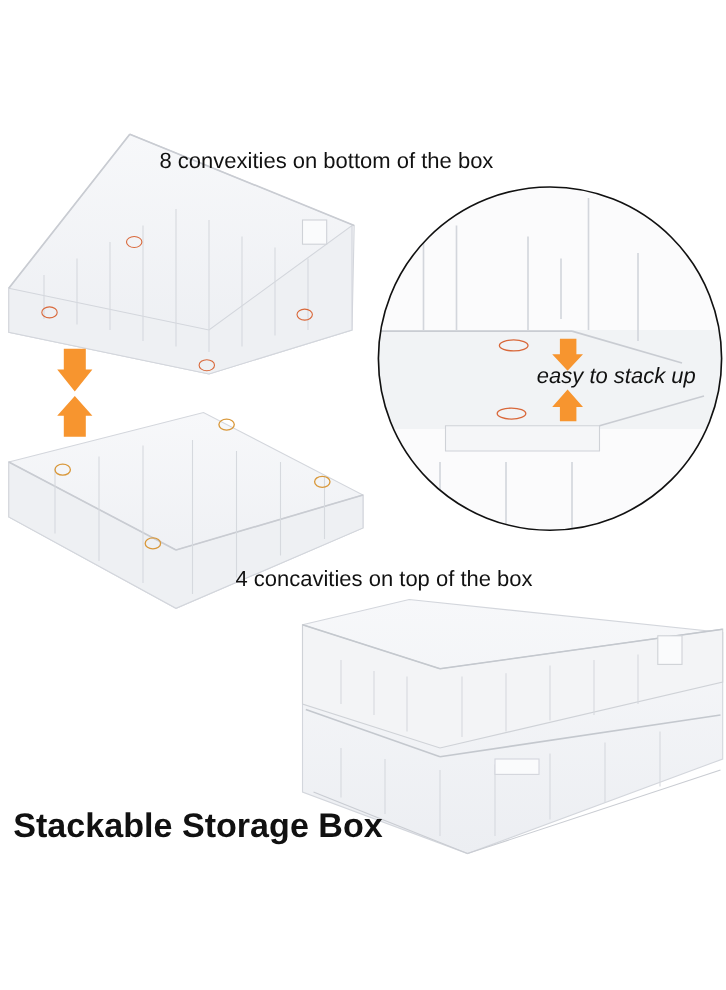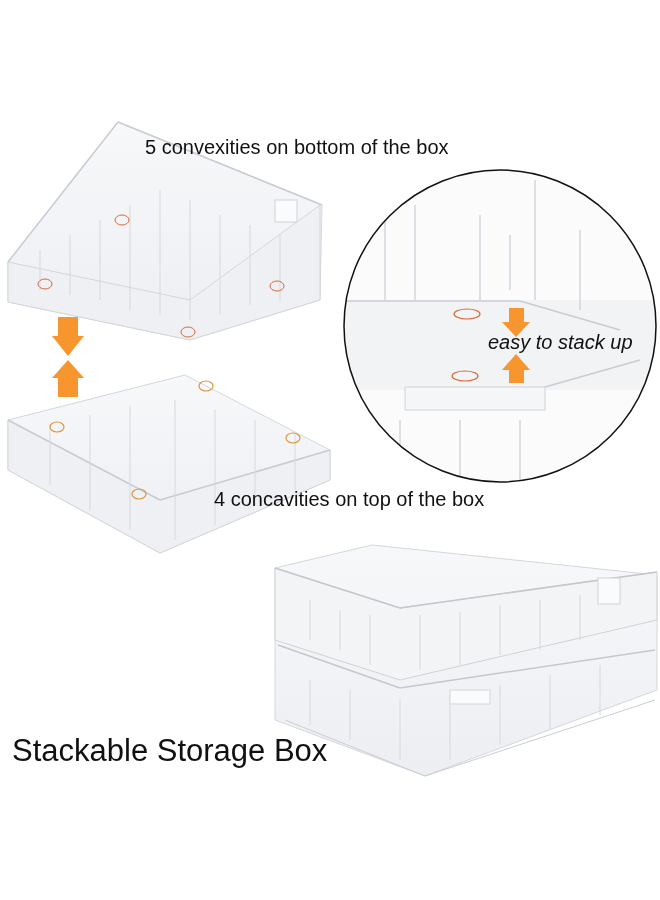--- a/index.html
+++ b/index.html
@@ -1,22 +1,22 @@
 <!DOCTYPE html>
 <html><head>
   <meta charset="utf-8">
   <style>
     html, body { margin: 0; padding: 0; background: #ffffff; }
     body { width: 660px; height: 900px; position: relative; overflow: hidden;
            font-family: "Liberation Sans", sans-serif; }
     .caption { position: absolute; color: #111; font-family: "Liberation Sans", sans-serif; white-space: nowrap; }
     .cap-top { left: 145px; top: 136px; font-size: 20px; }
-    .cap-mid { left: 214px; top: 488px; font-size: 20px; }
+    .cap-mid { left: 214px; top: 516px; font-size: 20px; }
     .cap-zoom { left: 488px; top: 331px; font-size: 20px; font-style: italic; }
-    .cap-title { left: 12px; top: 733px; font-size: 31px; font-weight: normal; }
+    .cap-title { left: 12px; top: 733px; font-size: 31px; font-weight: bold; }
     svg { position: absolute; left: 0; top: 0; }
   </style>
 </head>
 <body>
 
 <svg width="660" height="900" viewBox="0 0 660 900">
   <defs>
     <linearGradient id="plastic" x1="0" y1="0" x2="0" y2="1">
       <stop offset="0" stop-color="#f7f8fa"></stop>
       <stop offset="1" stop-color="#eceef2"></stop>
@@ -127,16 +127,16 @@
         <line x1="450" y1="695" x2="450" y2="760"></line>
       <line x1="500" y1="685" x2="500" y2="745"></line>
         <line x1="550" y1="675" x2="550" y2="730"></line>
       <line x1="600" y1="665" x2="600" y2="715"></line>
     </g>
     <rect x="598" y="578" width="22" height="26" fill="#fafbfc" stroke="#cfd2d7"></rect>
     <rect x="450" y="690" width="40" height="14" fill="#fafbfc" stroke="#d3d6dc"></rect>
   </g>
 </svg>
 
-<div class="caption cap-top">5 convexities on bottom of the box</div>
+<div class="caption cap-top">8 convexities on bottom of the box</div>
 <div class="caption cap-zoom">easy to stack up</div>
 <div class="caption cap-mid">4 concavities on top of the box</div>
 <div class="caption cap-title">Stackable Storage Box</div>
 
 </body></html>

